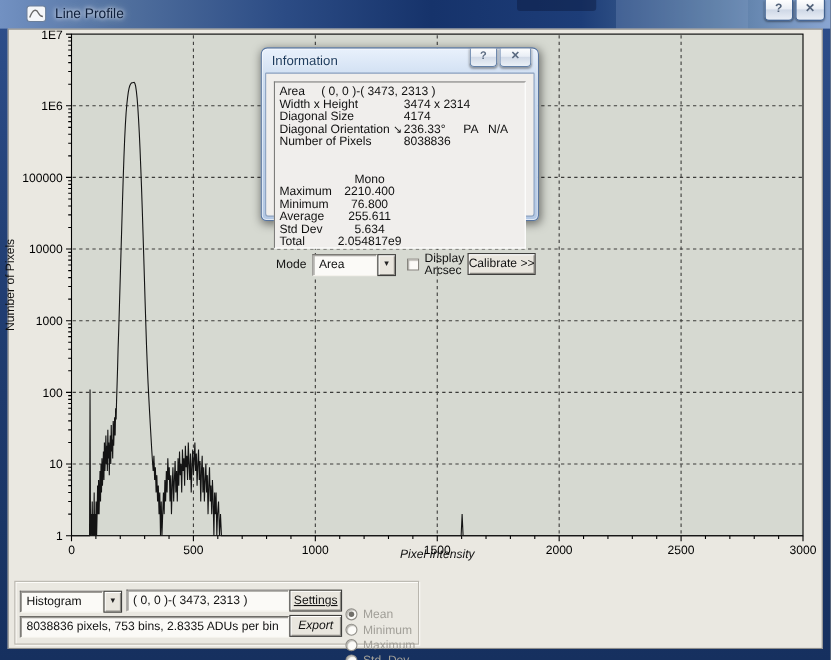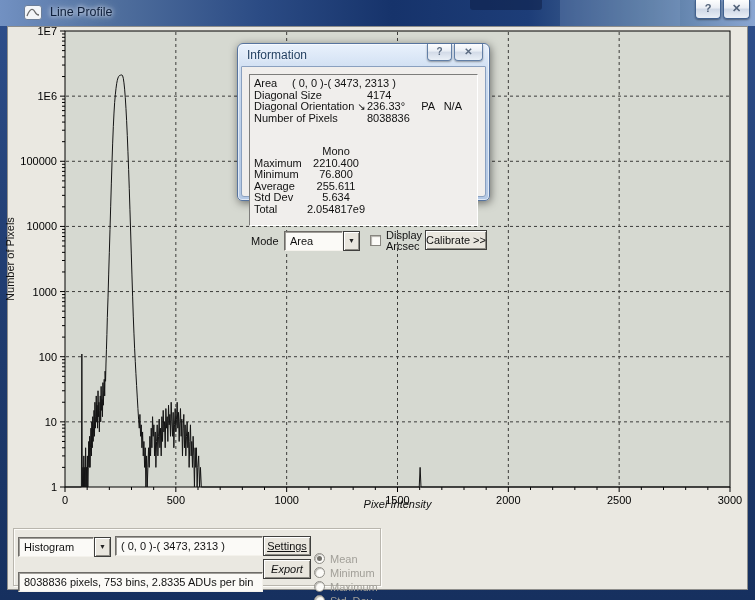--- a/index.html
+++ b/index.html
@@ -245,21 +245,21 @@
 
     <div class="combo" style="left:10px; top:510px; width:93px; height:20px;">
       <div class="sunken cfield">Histogram</div>
       <div class="btn3d cbtn">▼</div>
     </div>
 
     <div class="sunken field" style="left:107px; top:509px; width:148px; height:20px;">( 0, 0 )-( 3473, 2313 )</div>
 
     <div class="btn3d settings-btn" style="position:absolute;text-decoration:underline;">Settings</div>
 
-    <div class="sunken field" style="left:10px; top:533px; width:245px; height:20px;margin-top:12px;">8038836 pixels, 753 bins, 2.8335 ADUs per bin</div>
+    <div class="sunken field" style="left:10px; top:533px; width:245px; height:20px;">8038836 pixels, 753 bins, 2.8335 ADUs per bin</div>
 
     <div class="btn3d export-btn" style="position:absolute;">Export</div>
 
     <div style="position:absolute; left:306px; top:502px;margin-top:23px;" id="radio-group">
         <div class="radio-row">
           <span class="radio-circ sel"></span>
           <span class="radio-lbl">Mean</span>
         </div>
         <div class="radio-row">
           <span class="radio-circ"></span>
@@ -275,20 +275,21 @@
         </div>
       </div>
 
     <div class="dialog">
       <div class="dlg-title">Information</div>
       <div class="dlg-capbtn dlg-help">?</div>
       <div class="dlg-capbtn dlg-close">✕</div>
       <div class="dlg-content">
         <div class="info-box" id="info-box">
             <div class="irow irow-area"><span class="ilbl">Area</span><span>( 0, 0 )-( 3473, 2313 )</span></div>
+            <div class="irow"><span class="ilbl">Width x Height</span><span>3474 x 2314</span></div>
             <div class="irow"><span class="ilbl">Diagonal Size</span><span>4174</span></div>
             <div class="irow"><span class="ilbl">Diagonal Orientation <span class="iarrow">↘</span></span><span>236.33°</span><span class="iextra">PA   N/A</span></div>
             <div class="irow"><span class="ilbl">Number of Pixels</span><span>8038836</span></div>
             <div class="srow shdr">
               <span class="slbl"></span>
               <span class="sval">Mono</span>
             </div>
             <div class="srow">
               <span class="slbl">Maximum</span>
               <span class="sval">2210.400</span>

